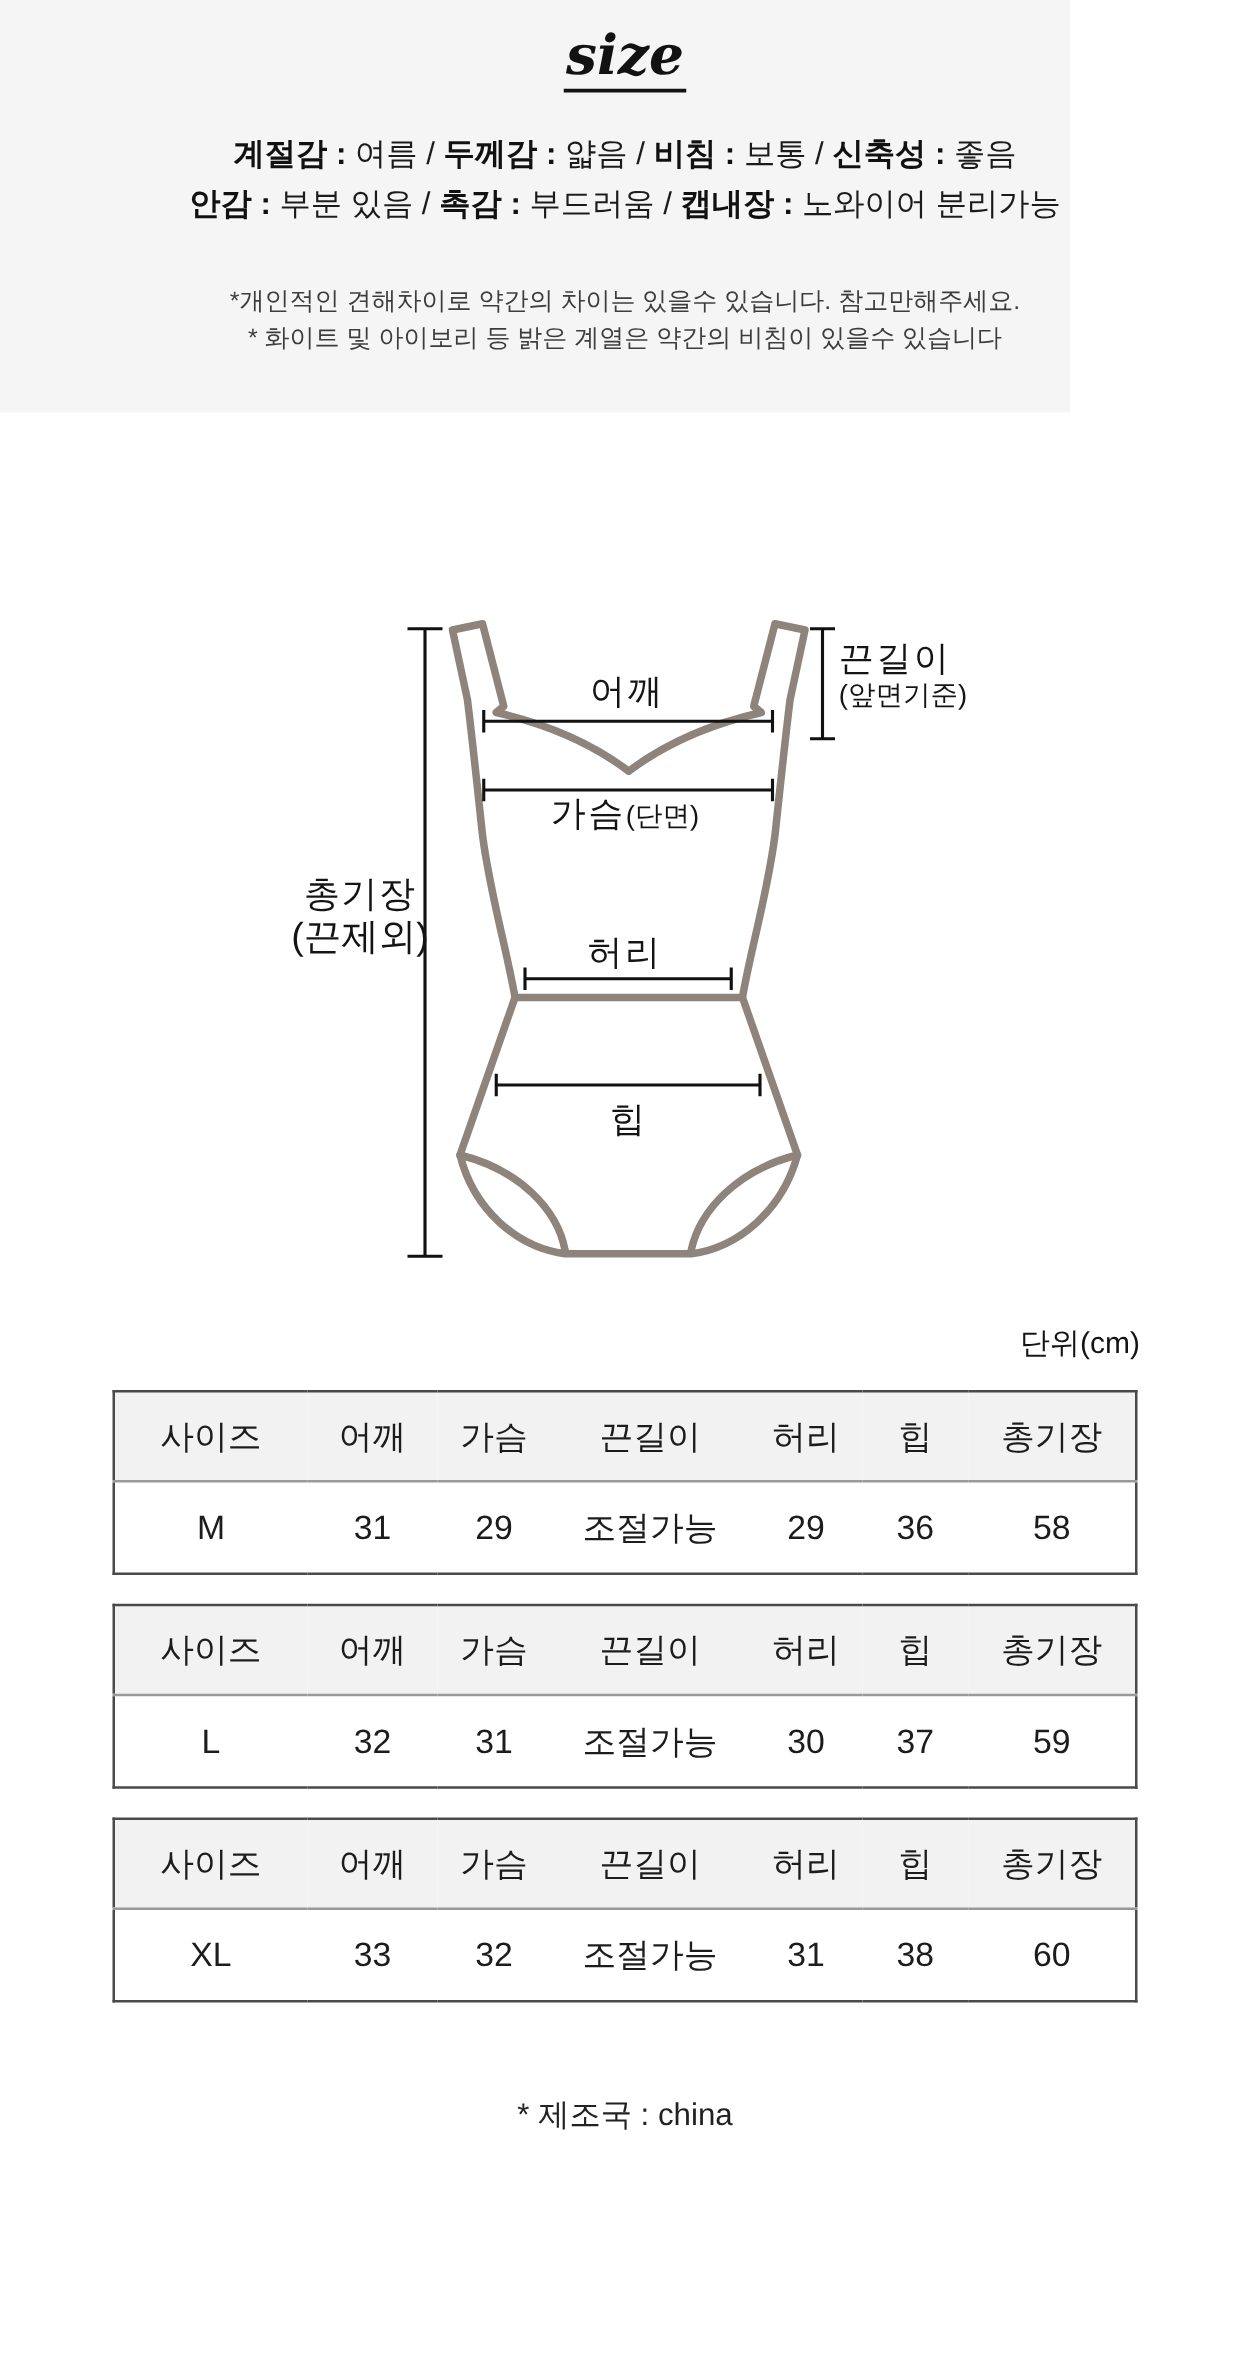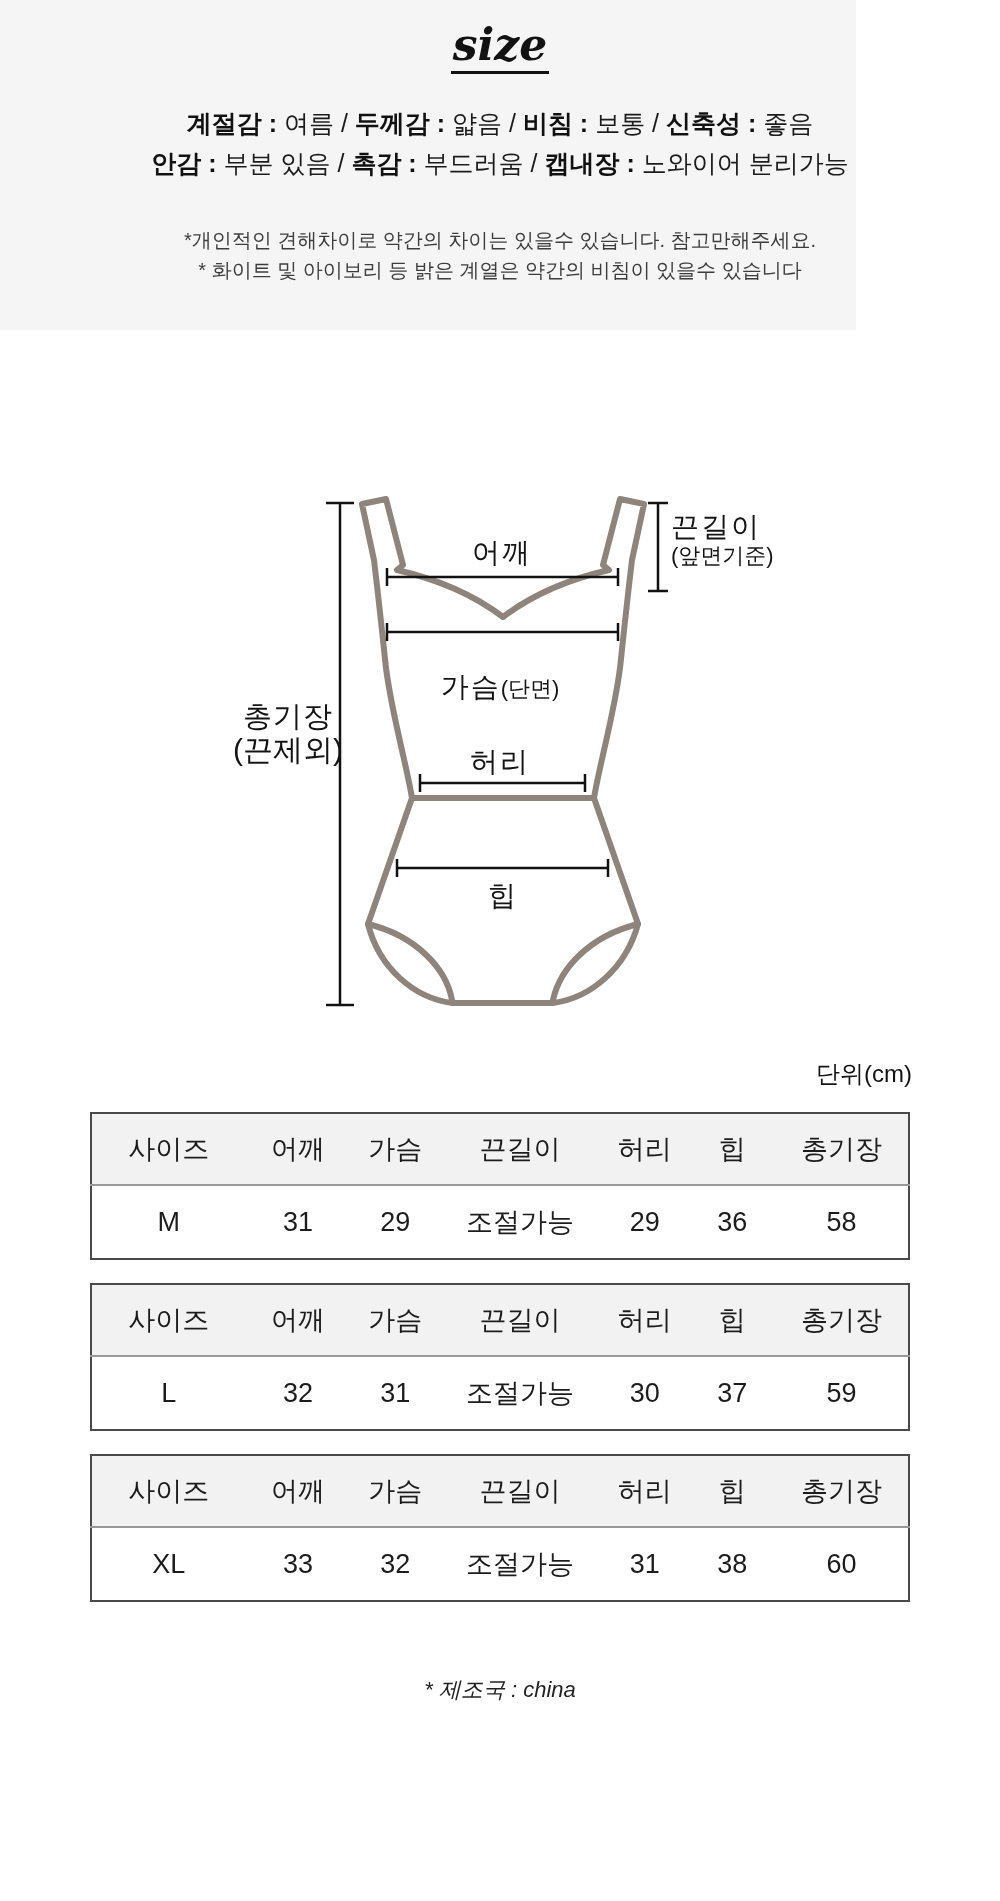--- a/index.html
+++ b/index.html
@@ -27,21 +27,21 @@
   #note-1{top:227px;}
   #note-2{top:257px;}
   
   .diagram{position:absolute;left:0;top:0;width:1000px;height:1100px;}
   .diagram svg{position:absolute;left:0;top:0;}
   .dlabel{position:absolute;margin:0;color:#141414;white-space:nowrap;}
   .dlabel .main{font-size:28px;letter-spacing:2px;}
   .dlabel .sub{font-size:22px;letter-spacing:0;}
   .center-label{transform:translateX(-50%);text-align:center;}
   #label-shoulder{left:502px;top:534px;}
-  #label-chest{left:500px;top:668px;}
+  #label-chest{left:500px;top:632px;}
   #label-waist{left:500px;top:743px;}
   #label-hip{left:503px;top:877px;}
   #label-total{left:233px;top:700px;width:100px;text-align:right;line-height:1.15;}
   #label-total .main{font-size:29px;letter-spacing:1px;}
   #label-total .sub{font-size:30px;}
   #label-strap{left:671px;top:511px;text-align:left;line-height:1.15;}
   
   .unit-label{position:absolute;right:88px;top:1058px;font-size:24px;color:#141414;margin:0;}
   #size-tables{position:absolute;left:90px;top:1112px;width:650px;}
   table.size-table{
@@ -52,21 +52,21 @@
     height:70px;background:#f2f2f2;border-bottom:2px solid #999999;
     font-weight:500;font-size:27px;color:#1c1c1c;text-align:center;vertical-align:middle;padding:0;
   }
   table.size-table td{
     height:72px;font-weight:400;font-size:27px;color:#1c1c1c;
     text-align:center;vertical-align:middle;padding:0;background:#ffffff;
   }
   
   .footer-note{position:absolute;left:0;width:1000px;text-align:center;margin:0;color:#222;}
   #footer-note-1{top:1613px;font-size:22px;}
-  #footer-note-2{top:1675px;font-size:22px;font-style:italic;}
+  #footer-note-2{top:1675px;font-size:25px;}
 </style>
 </head>
 <body>
 
 <div id="page">
 
   <section class="top-section">
     <div class="title-wrap">
       <span class="title-text">size</span>
     </div>

